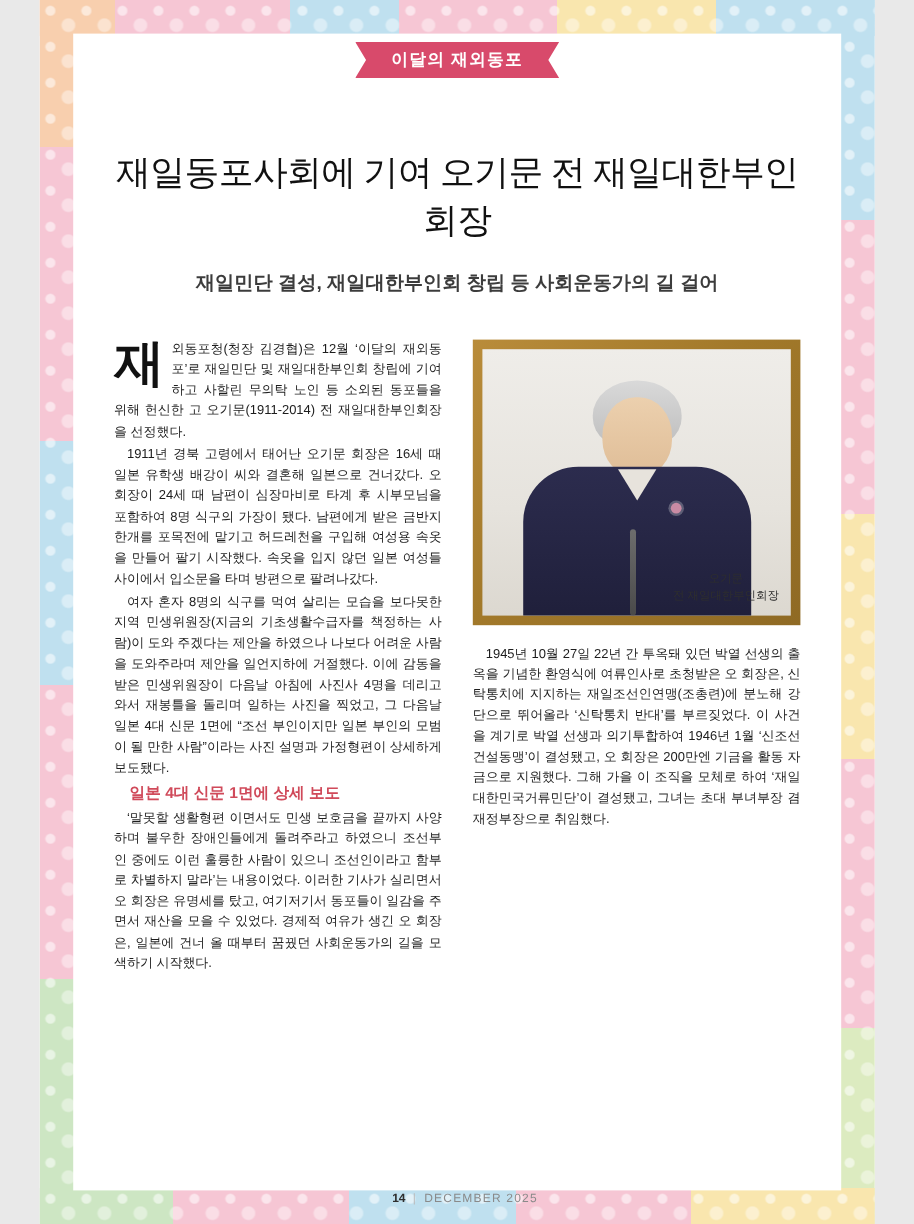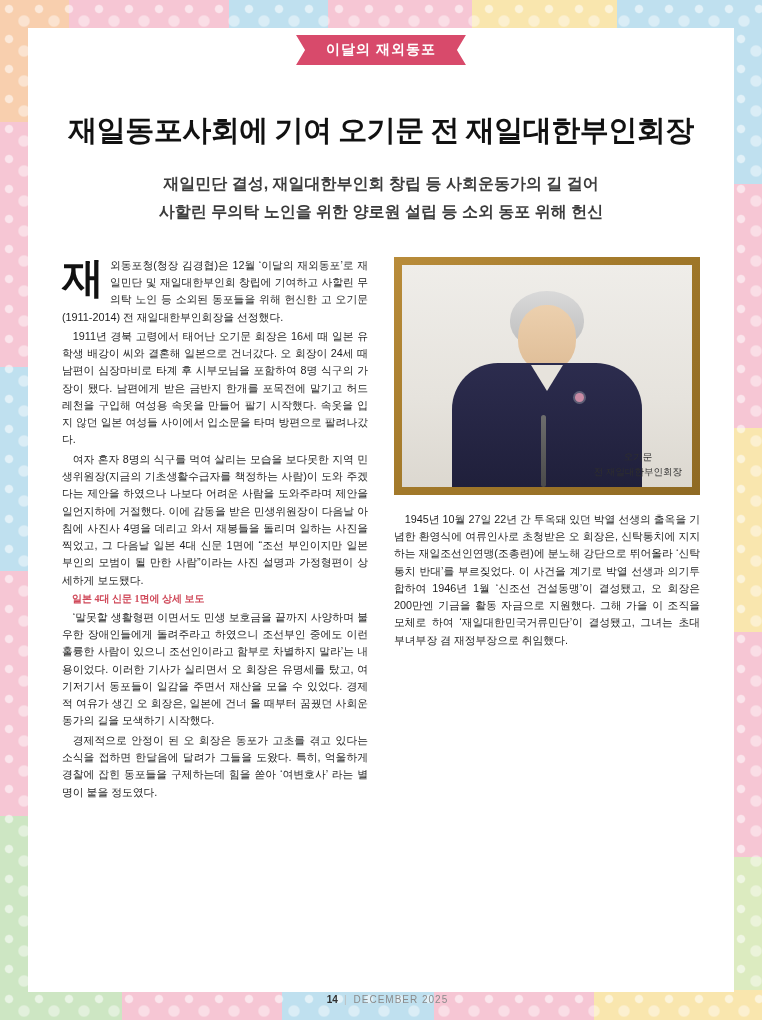--- a/index.html
+++ b/index.html
@@ -1,17 +1,17 @@
 <!DOCTYPE html>
 <html><head>
 <meta charset="utf-8">
 <style>
   html,body{margin:0;padding:0;background:#e9e9e9;}
   .page{
-    position:relative;width:762px;height:1020px;margin:0 auto;
+    position:relative;width:696px;height:1020px;margin:0 auto;
     background:#fff;overflow:hidden;
     font-family:"Liberation Sans","DejaVu Sans",sans-serif;
   }
   
   .bstrip{position:absolute;z-index:0;}
   .bstrip::after{
     content:"";position:absolute;inset:0;
     background-image:
       radial-gradient(circle at 9px 9px, rgba(255,255,255,.55) 3.5px, rgba(255,255,255,0) 4.8px),
       radial-gradient(circle at 24px 21px, rgba(255,255,255,.42) 5px, rgba(255,255,255,0) 6.4px);
@@ -35,40 +35,40 @@
   
   .badge{
     margin:7px auto 0;width:fit-content;
     background:#d84a6b;color:#fff;font-weight:bold;font-size:14px;letter-spacing:1px;
     padding:6px 30px;
     clip-path:polygon(0 0,100% 0,calc(100% - 9px) 50%,100% 100%,0 100%,9px 50%);
   }
 
   
   .title{
-    margin-top:46px;text-align:center;
+    margin-top:59px;text-align:center;
     font-family:"Liberation Serif","DejaVu Serif",serif;
-    font-weight:bold;font-size:29px;color:#111;letter-spacing:-0.5px;
+    font-weight:normal;font-size:29px;color:#111;letter-spacing:-0.5px;
   }
   .subtitles{margin-top:16px;text-align:center;font-weight:bold;
     font-size:16px;line-height:1.7;color:#3c3c3c;}
 
   
   .cols{display:flex;gap:26px;margin-top:32px;}
   .col{flex:1;min-width:0;font-size:10.8px;line-height:1.6;text-align:justify;color:#1d1d1d;}
   .col p{margin:0 0 2px 0;text-indent:1em;}
   .col p.lead{text-indent:0;}
   .dropcap{
     float:left;font-family:"Liberation Serif","DejaVu Serif",serif;
     font-size:42px;line-height:.92;font-weight:bold;color:#111;
     padding:2px 6px 0 0;
   }
   .section-heading{
-    color:#d04a5a;font-weight:bold;font-size:10px;
-    margin:14px 0 8px 0;text-indent:0;font-family:Liberation Serif, serif;
+    color:#d04a5a;font-weight:bold;font-size:13px;
+    margin:14px 0 8px 0;text-indent:0;
   }
 
   
   .photo-frame{
     margin:0 0 16px 0;padding:8px;
     background:linear-gradient(135deg,#b98c3a 0%,#a2792a 45%,#8f6a24 100%);
   }
   .photo{
     position:relative;height:222px;overflow:hidden;
     background:linear-gradient(180deg,#efede9 0%,#e6e3dd 60%,#dcd8d0 100%);
@@ -113,34 +113,32 @@
   <div class="bstrip b-bottom"></div>
 
   <div class="sheet">
 
     <div class="badge">이달의 재외동포</div>
 
     <h1 class="title">재일동포사회에 기여 오기문 전 재일대한부인회장</h1>
 
     <div class="subtitles">
       <div>재일민단 결성, 재일대한부인회 창립 등 사회운동가의 길 걸어</div>
-      <div>사할린 무의탁 노인을 위한 양로원 설립 등 소외 동포 위해 헌신</div>
     </div>
 
     <div class="cols">
 
       <div class="col">
         <p class="lead">
           <span class="dropcap">재</span><span>외동포청(청장 김경협)은 12월 ‘이달의 재외동포’로 재일민단 및 재일대한부인회 창립에 기여하고 사할린 무의탁 노인 등 소외된 동포들을 위해 헌신한 고 오기문(1911-2014) 전 재일대한부인회장을 선정했다.</span>
         </p>
         <p>1911년 경북 고령에서 태어난 오기문 회장은 16세 때 일본 유학생 배강이 씨와 결혼해 일본으로 건너갔다. 오 회장이 24세 때 남편이 심장마비로 타계 후 시부모님을 포함하여 8명 식구의 가장이 됐다. 남편에게 받은 금반지 한개를 포목전에 맡기고 허드레천을 구입해 여성용 속옷을 만들어 팔기 시작했다. 속옷을 입지 않던 일본 여성들 사이에서 입소문을 타며 방편으로 팔려나갔다.</p>
         <p>여자 혼자 8명의 식구를 먹여 살리는 모습을 보다못한 지역 민생위원장(지금의 기초생활수급자를 책정하는 사람)이 도와 주겠다는 제안을 하였으나 나보다 어려운 사람을 도와주라며 제안을 일언지하에 거절했다. 이에 감동을 받은 민생위원장이 다음날 아침에 사진사 4명을 데리고 와서 재봉틀을 돌리며 일하는 사진을 찍었고, 그 다음날 일본 4대 신문 1면에 “조선 부인이지만 일본 부인의 모범이 될 만한 사람”이라는 사진 설명과 가정형편이 상세하게 보도됐다.</p>
         <p class="section-heading">일본 4대 신문 1면에 상세 보도</p>
         <p>‘말못할 생활형편 이면서도 민생 보호금을 끝까지 사양하며 불우한 장애인들에게 돌려주라고 하였으니 조선부인 중에도 이런 훌륭한 사람이 있으니 조선인이라고 함부로 차별하지 말라’는 내용이었다. 이러한 기사가 실리면서 오 회장은 유명세를 탔고, 여기저기서 동포들이 일감을 주면서 재산을 모을 수 있었다. 경제적 여유가 생긴 오 회장은, 일본에 건너 올 때부터 꿈꿨던 사회운동가의 길을 모색하기 시작했다.</p>
-        <p>경제적으로 안정이 된 오 회장은 동포가 고초를 겪고 있다는 소식을 접하면 한달음에 달려가 그들을 도왔다. 특히, 억울하게 경찰에 잡힌 동포들을 구제하는데 힘을 쏟아 ‘여변호사’ 라는 별명이 붙을 정도였다.</p>
       </div>
 
       <div class="col">
         <div class="photo-frame">
           <div class="photo">
             <div class="hair"></div>
             <div class="face"></div>
             <div class="body-hanbok"></div>
             <div class="collar"></div>
             <div class="brooch"></div>

